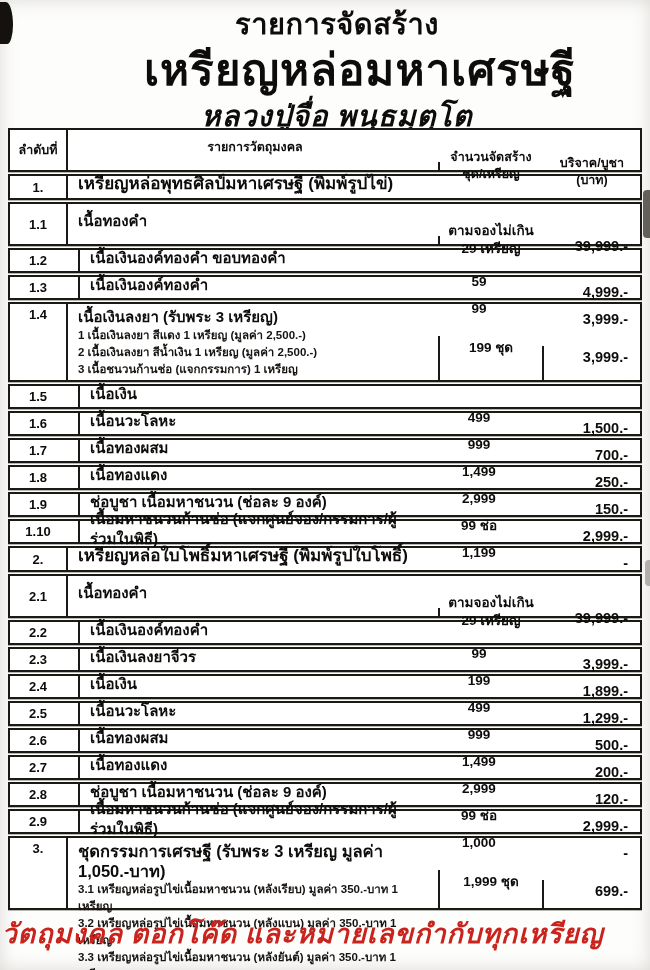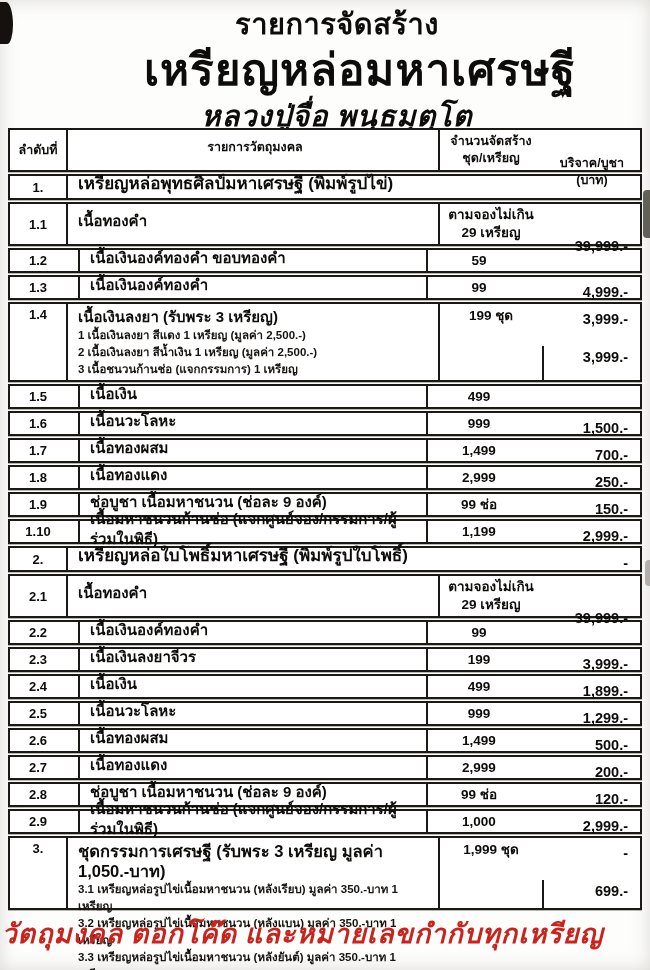--- a/index.html
+++ b/index.html
@@ -31,21 +31,21 @@
   .trow{
     display:flex;align-items:stretch;
     border:2px solid #1b1916;background:#fff;
     margin-bottom:2px;
     box-shadow:0 1px 0 rgba(60,55,48,.35);
     box-sizing:border-box;color:#0d0c0a;
   }
   .c{box-sizing:border-box;display:flex;flex-direction:column;justify-content:center;}
   .c.no{width:56px;align-items:center;font-weight:bold;font-size:13px;flex:none;}
   .c.item{flex:1;border-left:2px solid #1b1916;padding:2px 6px 8px 10px;font-weight:bold;font-size:15px;align-items:flex-start;}
-  .c.qty{width:104px;flex:none;border-left:2px solid #1b1916;align-items:center;font-weight:bold;font-size:13.5px;white-space:pre-line;text-align:center;line-height:18px;}
+  .c.qty{width:104px;flex:none;border-left:2px solid #1b1916;align-items:center;font-weight:bold;font-size:13.5px;white-space:pre-line;text-align:center;line-height:18px;margin-top:32px;}
   .c.price{width:98px;flex:none;border-left:2px solid #1b1916;align-items:flex-end;padding-right:12px;font-weight:bold;font-size:14.5px;margin-top:42px;}
 
   .trow.header{height:44px;}
   .trow.header .c{font-weight:bold;font-size:12.5px;text-align:center;align-items:center;line-height:17px;}
   .trow.item{height:25px;gap:12px;}
   .trow.item2{height:44px;}
   .trow.itemsub{height:80px;}
   .trow.kit{height:74px;}
   .trow.sectionrow{height:26px;}
   .trow.sectionrow .c.item{justify-content:center;font-size:17px;}

